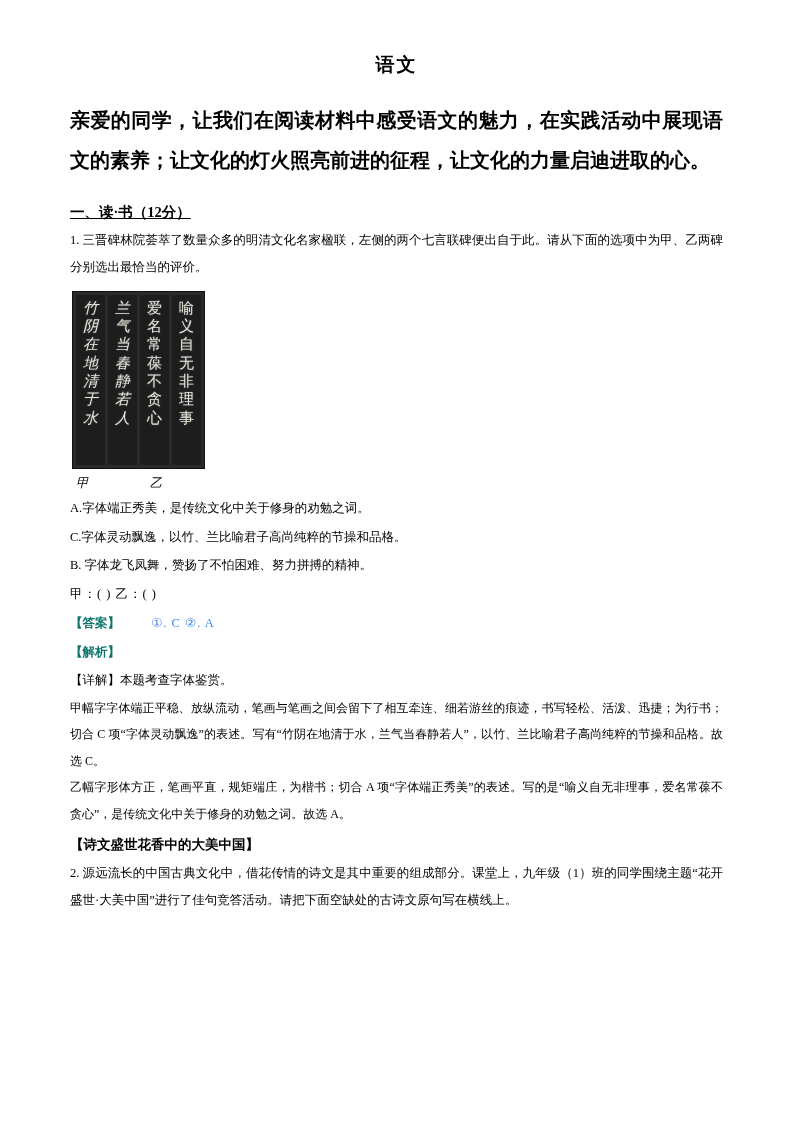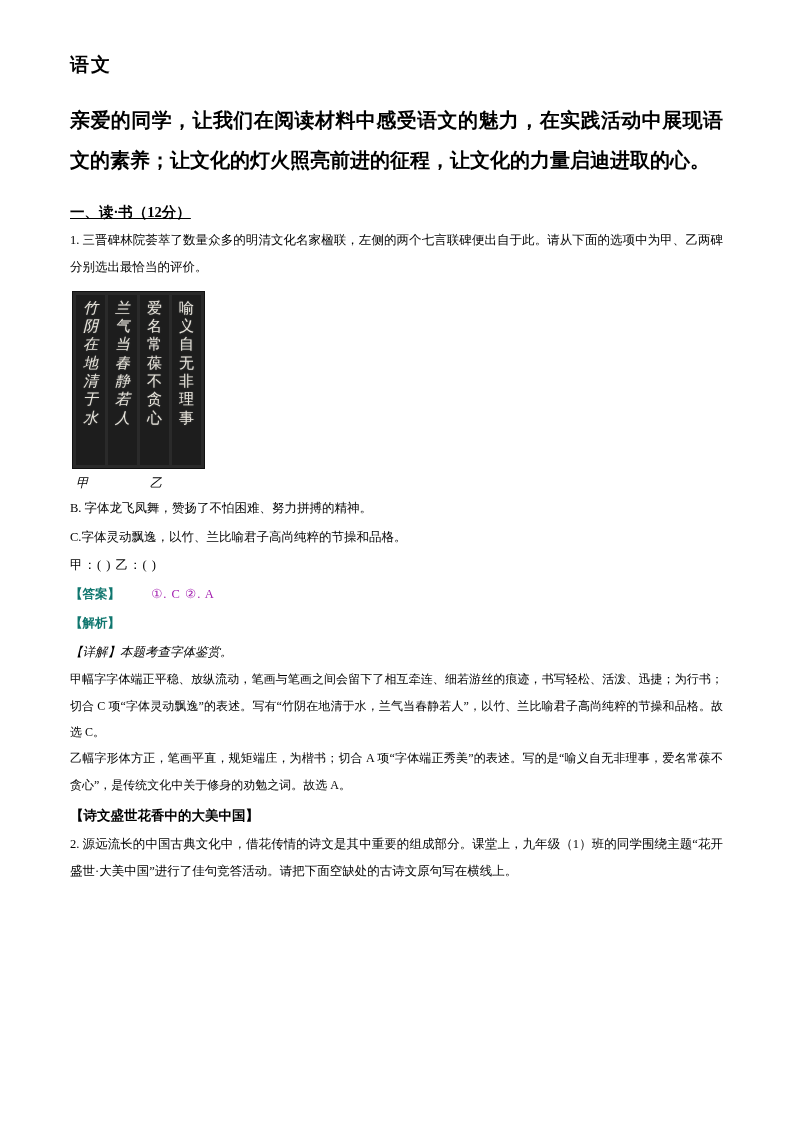--- a/index.html
+++ b/index.html
@@ -16,20 +16,21 @@
     overflow: hidden;
   }
   .page {
     position: relative;
     width: 793px;
     height: 1122px;
     box-sizing: border-box;
     padding: 0 70px;
   }
   .title {
+    text-align: center;
     font-size: 19px;
     font-weight: bold;
     letter-spacing: 2px;
     margin-top: 52px;
     margin-bottom: 22px;
   }
   .lead {
     font-size: 20px;
     font-weight: bold;
     line-height: 2.0;
@@ -72,35 +73,34 @@
     font-size: 12.5px;
     line-height: 2.3;
     font-weight: bold;
   }
   .ans-row {
     font-size: 12.5px;
     line-height: 2.3;
     margin: 0;
   }
   .ans-val {
-    color: #a21caf;
+    color: #3b82f6;
     margin-left: 28px;
     letter-spacing: 1px;
   }
   .explain-row {
     font-size: 12px;
     line-height: 2.2;
     text-align: justify;
     margin: 0;
   }
   .detail-head {
     font-size: 12.5px;
     line-height: 2.3;
     margin: 0;
-    font-style: italic;
   }
 
   
   .img-wrap {
     margin: 10px 0 2px 0;
     padding-left: 2px;
   }
   .steles {
     width: 133px;
     height: 178px;
@@ -203,22 +203,23 @@
           <span class="g">事</span>
         </div>
       </div>
     </div>
     <div class="caption-row">
       <span class="jia">甲</span>
       <span>乙</span>
     </div>
   </div>
 
+  <div class="opt">A.字体端正秀美，是传统文化中关于修身的劝勉之词。</div>
+  <div class="opt">C.字体灵动飘逸，以竹、兰比喻君子高尚纯粹的节操和品格。</div>
   <div class="opt">B. 字体龙飞凤舞，赞扬了不怕困难、努力拼搏的精神。</div>
-  <div class="opt">C.字体灵动飘逸，以竹、兰比喻君子高尚纯粹的节操和品格。</div>
 
   <div class="blank-line">甲：(            )                     乙：(            )</div>
 
   <div class="ans-row">
     <span class="ans-label">【答案】</span>
     <span class="ans-val">①. C      ②. A</span>
   </div>
 
   <div class="ans-row">
     <span class="ans-label">【解析】</span>

